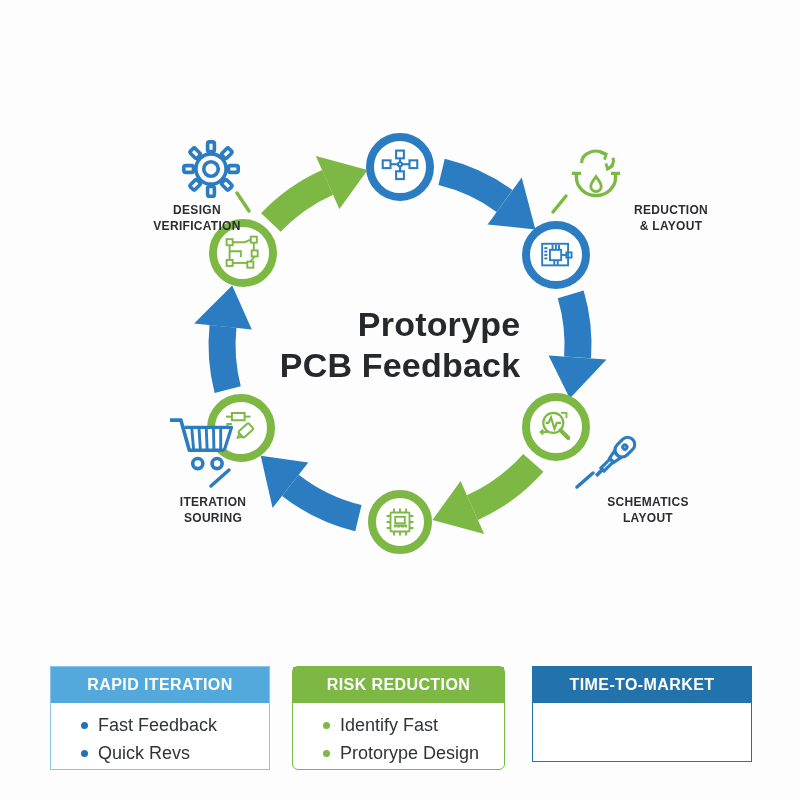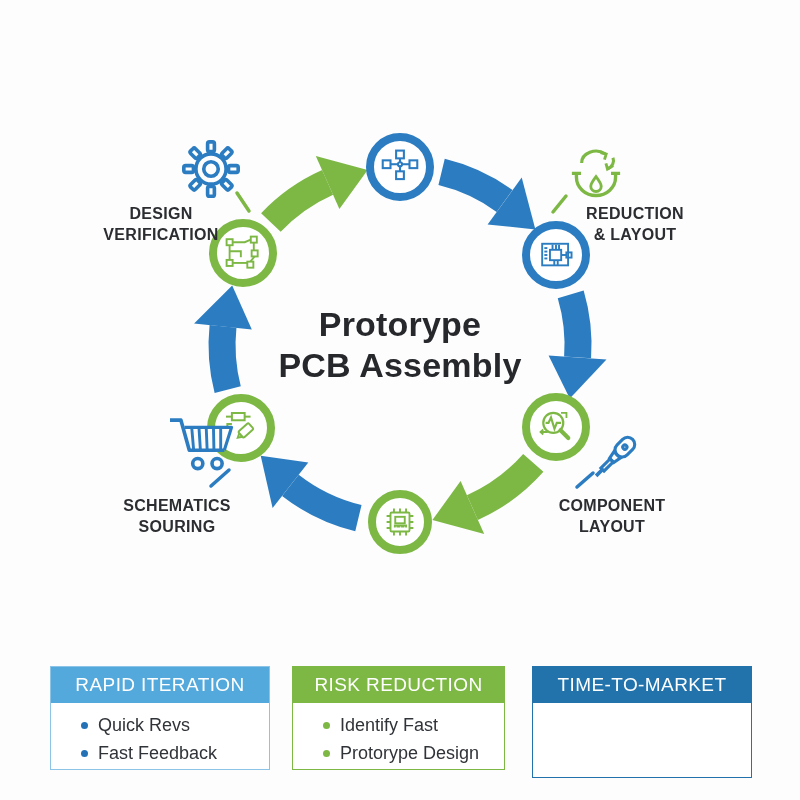--- a/index.html
+++ b/index.html
@@ -30,48 +30,48 @@
   
   .accessory{position:absolute;z-index:3;}
   #gear-box{left:182px;top:140px;}
   #recycle-box{left:564px;top:146px;}
   #screwdriver-box{left:582px;top:428px;}
   #cart-box{left:166px;top:408px;}
 
   
   .stage-label{
     position:absolute;transform:translateX(-50%);
-    text-align:center;font-weight:700;font-size:16px;line-height:1.32;
-    letter-spacing:.3px;color:#2b2d31;z-index:2;white-space:nowrap;
+    text-align:center;font-weight:700;font-size:12px;line-height:1.32;
+    letter-spacing:.3px;color:#2b2d31;z-index:2;white-space:nowrap;margin-left:36px;
   }
   #label-design-verification{left:161px;top:203px;}
   #label-schematics-layout{left:635px;top:203px;}
   #label-functional-testing{left:612px;top:495px;}
   #label-component-souring{left:177px;top:495px;}
   .stage-label span{display:block;}
 
   
   #center-title{
     position:absolute;left:400px;top:345px;transform:translate(-50%,-50%);
     text-align:center;font-weight:700;font-size:34px;line-height:1.2;
     color:#26282c;z-index:2;white-space:nowrap;letter-spacing:.2px;
   }
-  #center-title span{display:block;}
+  #center-title span{display:block;text-align:right;}
 
   
   .benefit-box{
     position:absolute;box-sizing:border-box;background:#fff;
     border:1px solid #999;z-index:2;
   }
   #benefit-box-0{left:50px;top:666px;width:220px;height:104px;}
   #benefit-box-1{left:292px;top:666px;width:213px;height:104px;}
-  #benefit-box-2{left:532px;top:666px;width:220px;height:112px;}
+  #benefit-box-2{left:532px;top:666px;width:220px;height:96px;}
   .box-header{
     height:36px;display:flex;align-items:center;justify-content:center;
-    color:#fff;font-weight:400;font-size:19px;letter-spacing:.4px;
+    color:#fff;font-weight:700;font-size:16px;letter-spacing:.4px;
   }
   .box-body{padding:8px 10px 0 30px;}
   .box-item{
     display:flex;align-items:center;font-size:18px;color:#303338;
     line-height:28px;
   }
   .dot{width:7px;height:7px;border-radius:50%;margin-right:10px;flex:0 0 auto;}
 </style>
 </head>
 <body>
@@ -235,48 +235,48 @@
 
   <div class="stage-label" id="label-design-verification">
     <span>DESIGN</span>
     <span>VERIFICATION</span>
   </div>
   <div class="stage-label" id="label-schematics-layout">
     <span>REDUCTION</span>
     <span>&amp; LAYOUT</span>
   </div>
   <div class="stage-label" id="label-functional-testing">
-    <span>COMPONENT</span>
+    <span>SCHEMATICS</span>
     <span>LAYOUT</span>
   </div>
   <div class="stage-label" id="label-component-souring">
-    <span>SCHEMATICS</span>
+    <span>ITERATION</span>
     <span>SOURING</span>
   </div>
 
   <div id="center-title">
     <span>Protorype</span>
-    <span>PCB Assembly</span>
+    <span>PCB Feedback</span>
   </div>
 
   <div class="benefit-box" id="benefit-box-0" style="border-color: rgb(140, 196, 232);">
     <div class="box-header" style="background: rgb(84, 169, 220);">RAPID ITERATION</div>
     <div class="box-body">
       <div class="box-item">
         <span class="dot" style="background: rgb(36, 114, 181);"></span>
+        <span>Fast Feedback</span>
+      </div>
+      <div class="box-item">
+        <span class="dot" style="background: rgb(36, 114, 181);"></span>
         <span>Quick Revs</span>
       </div>
-      <div class="box-item">
-        <span class="dot" style="background: rgb(36, 114, 181);"></span>
-        <span>Fast Feedback</span>
-      </div>
     </div>
   </div>
 
-  <div class="benefit-box" id="benefit-box-1" style="border-color: rgb(125, 184, 68);">
+  <div class="benefit-box" id="benefit-box-1" style="border-color: rgb(125, 184, 68); border-radius: 6px;">
     <div class="box-header" style="background: rgb(125, 184, 68);">RISK REDUCTION</div>
     <div class="box-body">
       <div class="box-item">
         <span class="dot" style="background: rgb(125, 184, 68);"></span>
         <span>Identify Fast</span>
       </div>
       <div class="box-item">
         <span class="dot" style="background: rgb(125, 184, 68);"></span>
         <span>Protorype Design</span>
       </div>

